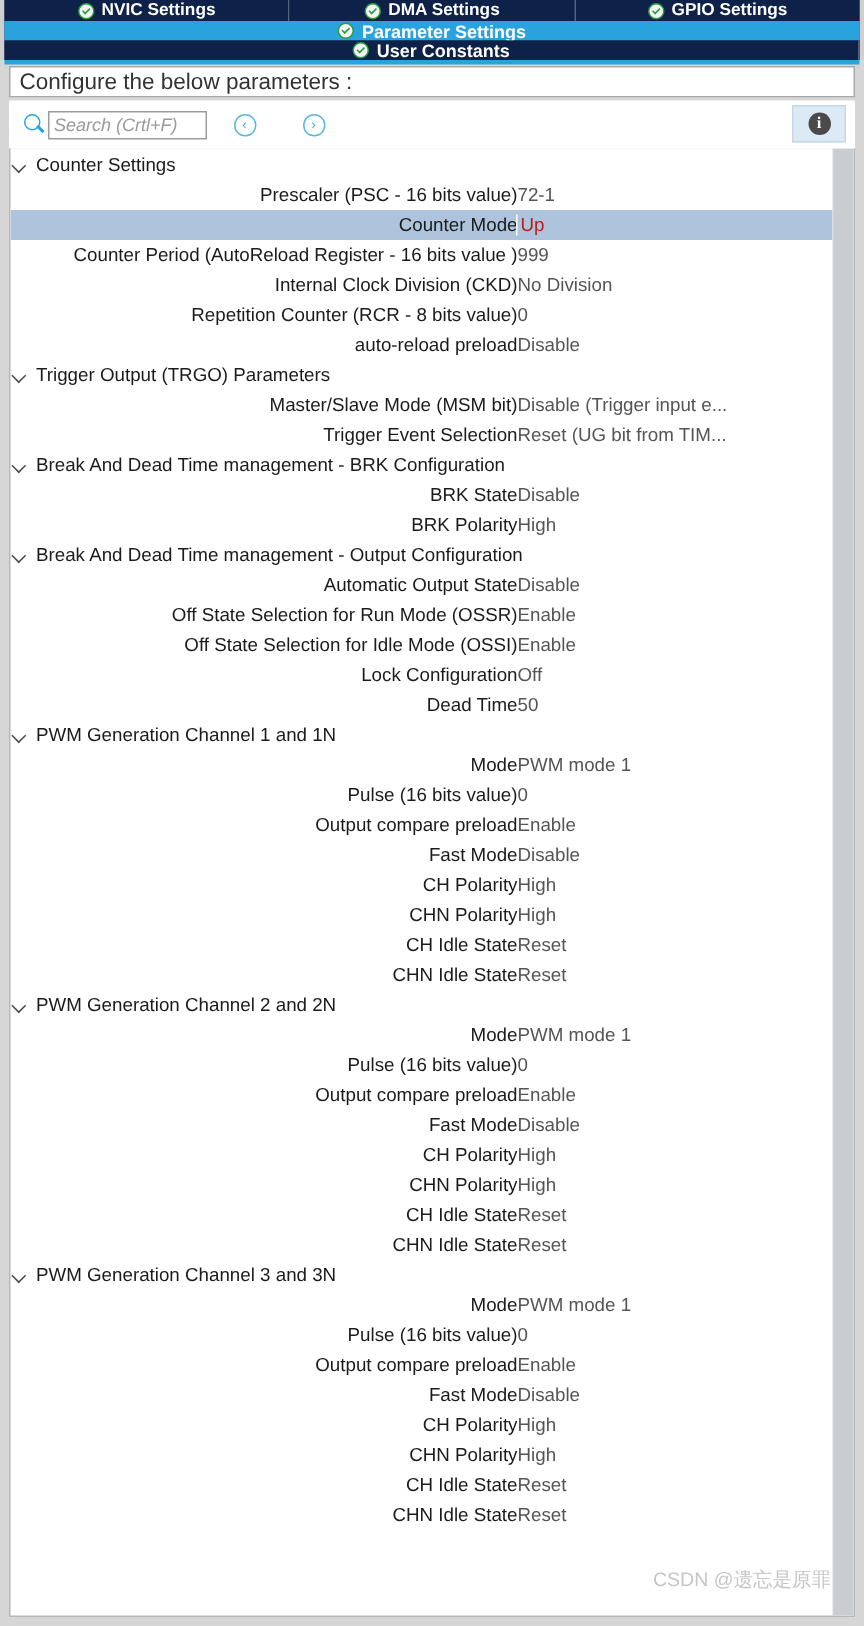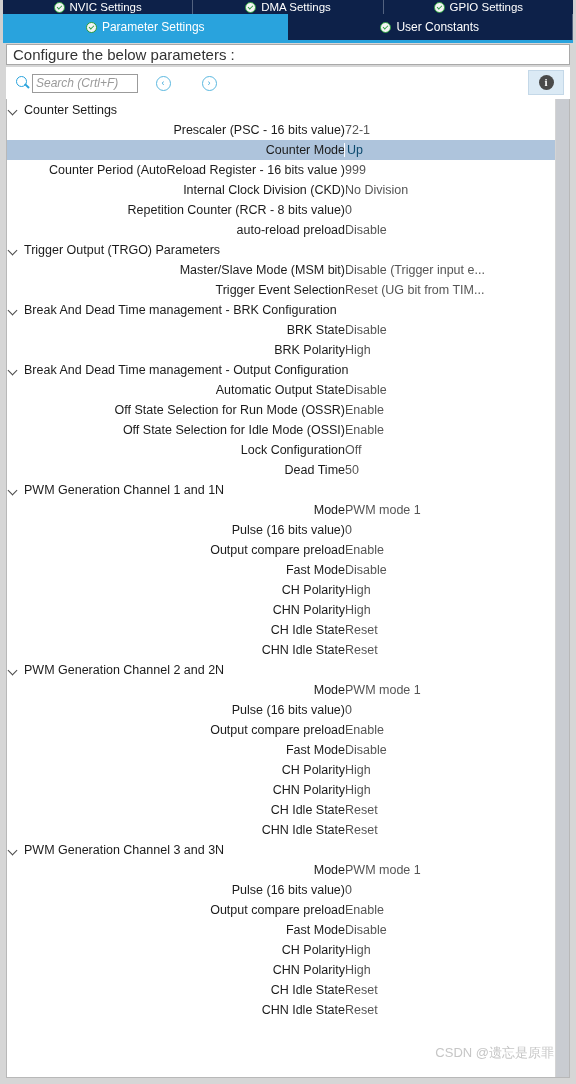--- a/index.html
+++ b/index.html
@@ -16,34 +16,35 @@
     position: relative;
   }
 
   
   .tabrow {
     display: flex;
     height: 14px;
     flex: 0 0 auto;
     background: #0d2149;
   }
-  .tabrow.row2 { height: 26px; }
+  .tabrow.row2 { height: 26px; flex-direction: column; }
 
   .tab {
     flex: 1 1 0;
     display: flex;
     align-items: center;
     justify-content: center;
     gap: 5px;
     background: #0d2149;
     color: #ffffff;
     font-size: 11.5px;
     border-right: 1px solid #52627f;
     white-space: nowrap;
     overflow: hidden;
+    font-weight: bold;
   }
   .tabrow.row1 .tab:last-child { border-right: none; }
   .tabrow.row1 { border-left: 3px solid #cfcfcf; border-right: 3px solid #cfcfcf; }
   .tabrow.row2 { border-left: 3px solid #cfcfcf; border-right: 3px solid #cfcfcf; }
 
   .tab.active {
     background: #29a3dd;
     color: #ffffff;
     border-right: none;
   }
@@ -246,21 +247,21 @@
     color: #555555;
     overflow: hidden;
     text-overflow: ellipsis;
     padding-right: 4px;
   }
   .param-row.selected {
     background: #aec4dc;
   }
   .param-row.selected .label { color: #1b1b1b; }
   .param-row.selected .value {
-    color: #0c4a6e;
+    color: #b91c1c;
     border-left: 1px solid #ffffff;
     padding-left: 2px;
     margin-left: -1px;
   }
 
   
   .watermark {
     position: absolute;
     right: 22px;
     bottom: 22px;

